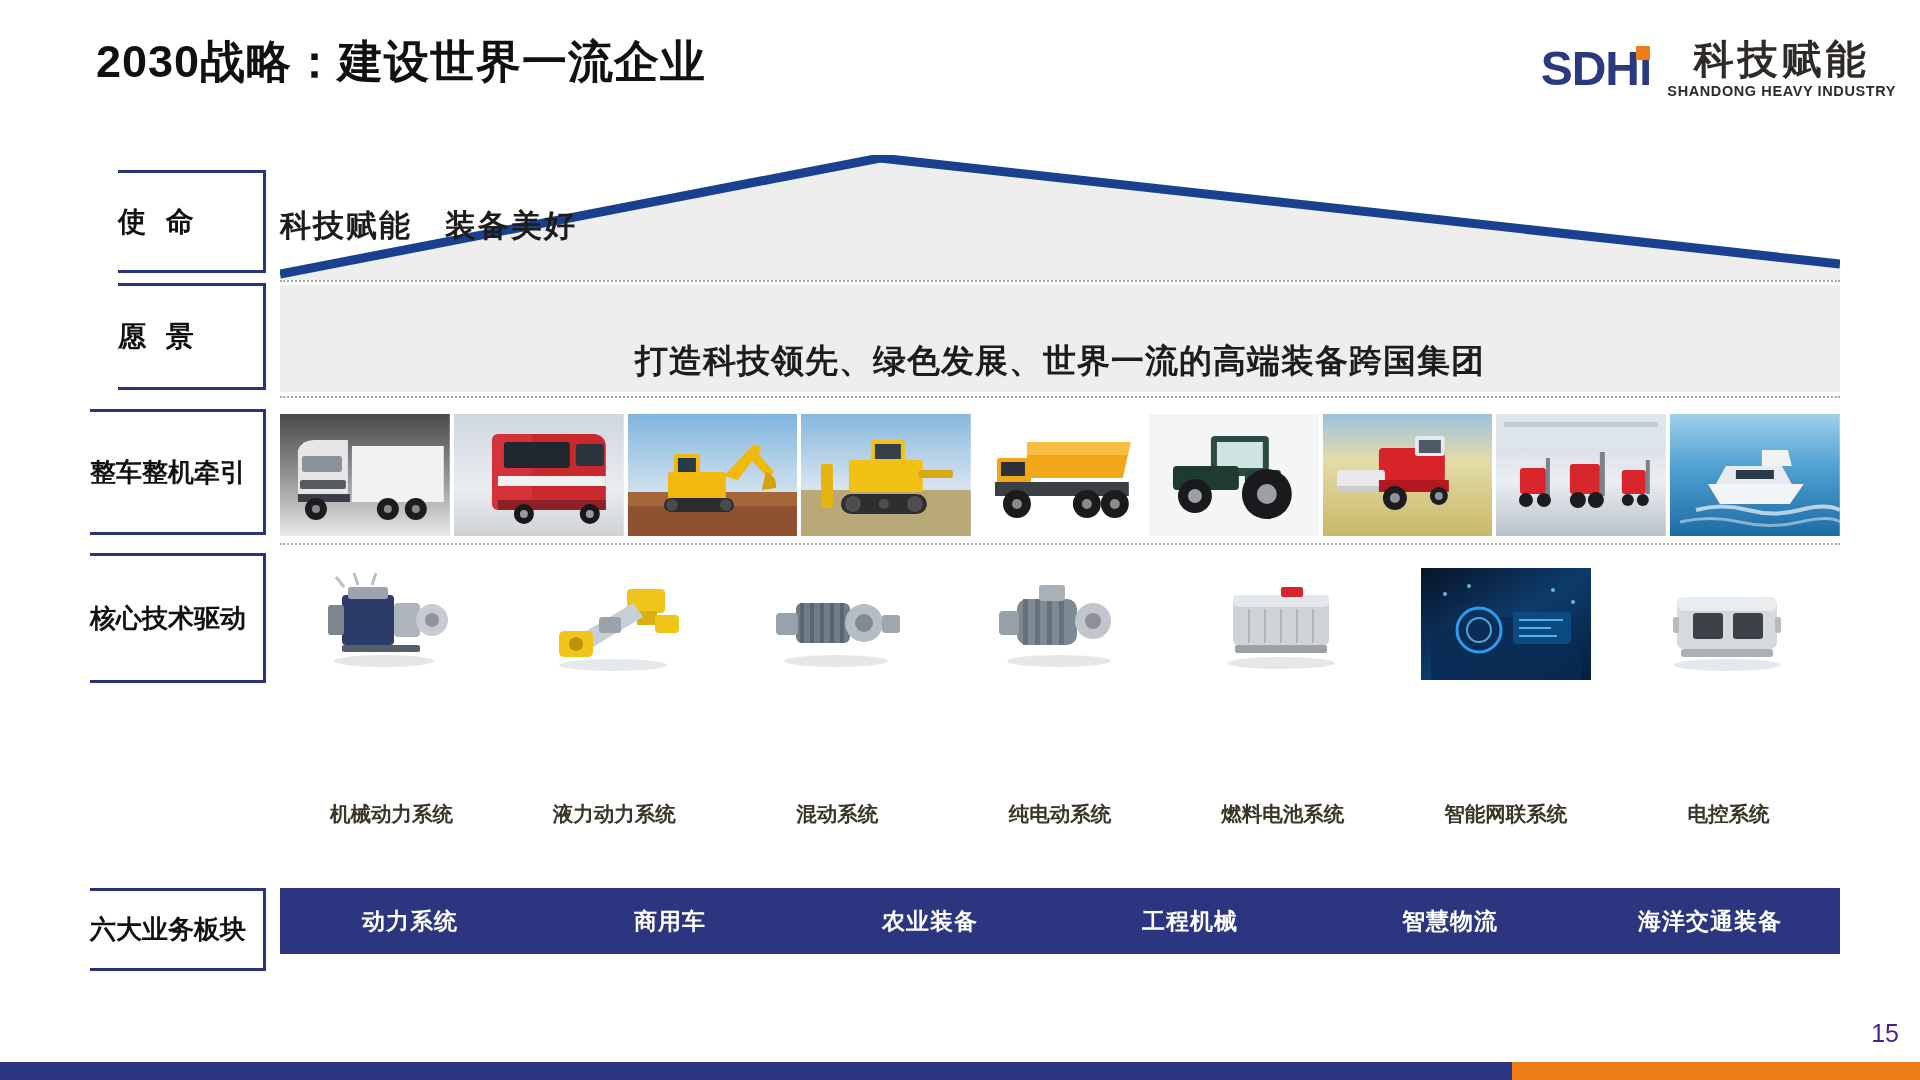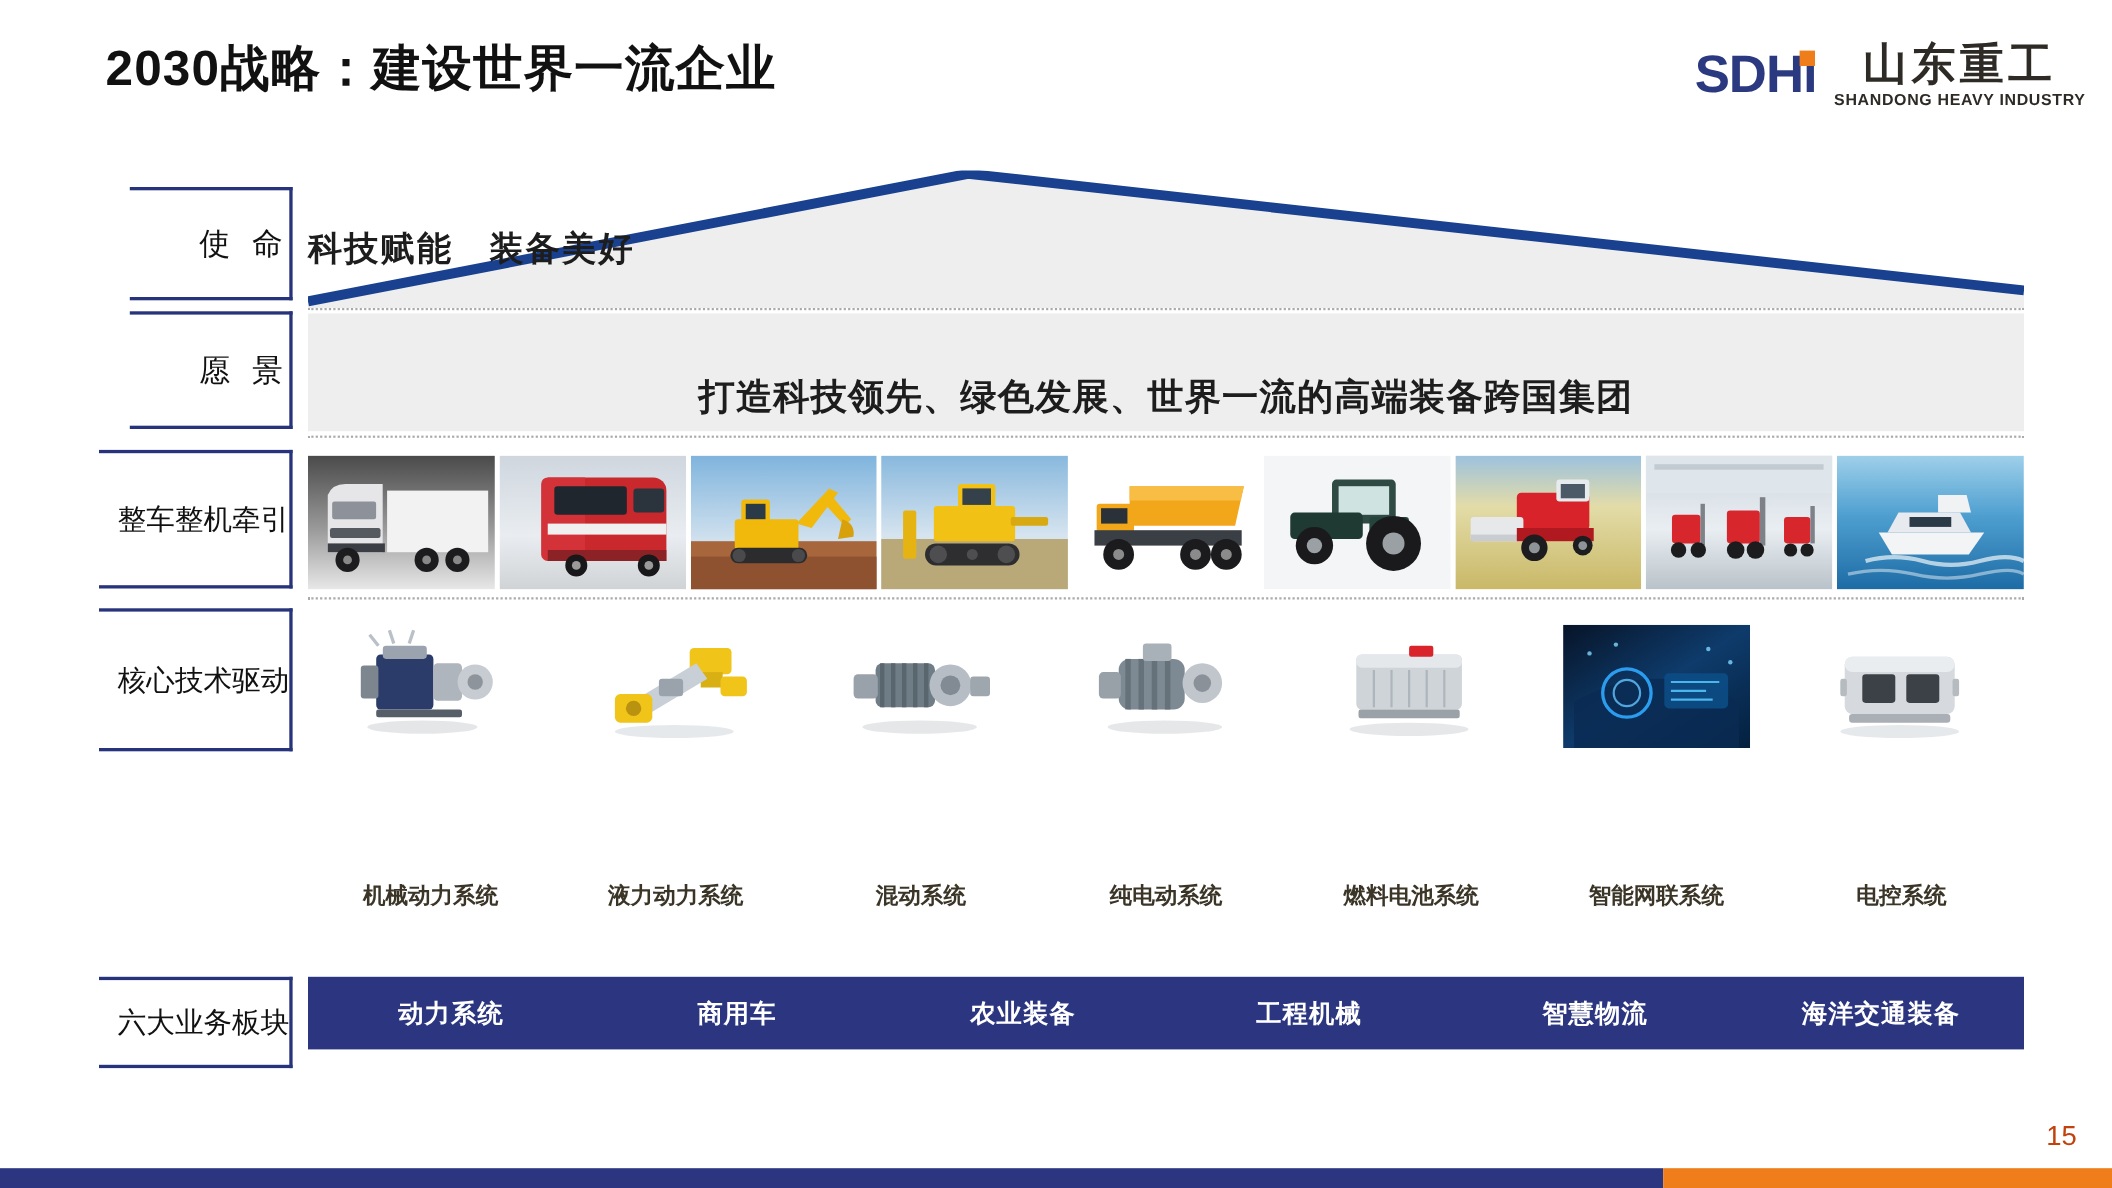--- a/index.html
+++ b/index.html
@@ -41,22 +41,22 @@
   }
 
   
   .row-label {
     position: absolute;
     border-top: 3px solid #27337a;
     border-right: 3px solid #27337a;
     border-bottom: 3px solid #27337a;
     border-left: none;
     background: #fff;
-    display: flex; align-items: center; justify-content: flex-end;
-    color: #111; font-weight: normal;
+    display: flex; align-items: center; justify-content: flex-start;
+    color: #111; font-weight: bold;
   }
   .row-label span { white-space: nowrap; }
 
   
   .roof { position: absolute; left: 280px; top: 155px; width: 1560px; height: 125px; }
   .mission-text {
     position: absolute; left: 280px; top: 205px; width: 1560px;
     font-size: 31px; font-weight: bold; color: #1d1d1d;
     letter-spacing: 2px;
   }
@@ -101,22 +101,22 @@
     position: absolute; left: 280px; top: 888px; width: 1560px; height: 66px;
     background: #2b3580; display: flex; align-items: center;
   }
   .biz-item {
     flex: 1; text-align: center; color: #ffffff;
     font-size: 23px; font-weight: bold; white-space: nowrap; letter-spacing: 1px;
   }
 
   
   .page-number {
-    position: absolute; right: 32px; bottom: 32px;
-    font-size: 25px; color: #c2410c;
+    position: absolute; right: 21px; bottom: 32px;
+    font-size: 25px; color: #4c1d95;
   }
   .footer-bar { position: absolute; left: 0; bottom: 0; width: 1920px; height: 18px; display: flex; }
   .footer-navy { width: 1512px; height: 100%; background: #2b3580; }
   .footer-orange { flex: 1; height: 100%; background: #ef7d1a; }
 
   
   .img-svg { width: 100%; height: 100%; display: block; }
 </style>
 </head>
 <body>
@@ -124,21 +124,21 @@
 <div id="slide">
 
   <div class="slide-title">2030战略：建设世界一流企业</div>
 
   <div class="logo-block">
     <div class="logo-sdhi">
       <span>SDHi</span>
       <span class="logo-dot"></span>
     </div>
     <div class="logo-cn-wrap">
-      <div class="logo-cn">山东重工</div>
+      <div class="logo-cn">科技赋能</div>
       <div class="logo-en">SHANDONG HEAVY INDUSTRY</div>
     </div>
   </div>
 
   <div class="row-label" style="left:118px; top:170px; width:148px; height:103px; font-size:28px; letter-spacing:6px;">
     <span>使  命</span>
   </div>
 
   <div class="row-label" style="left:118px; top:283px; width:148px; height:107px; font-size:28px; letter-spacing:6px;">
     <span>愿  景</span>

